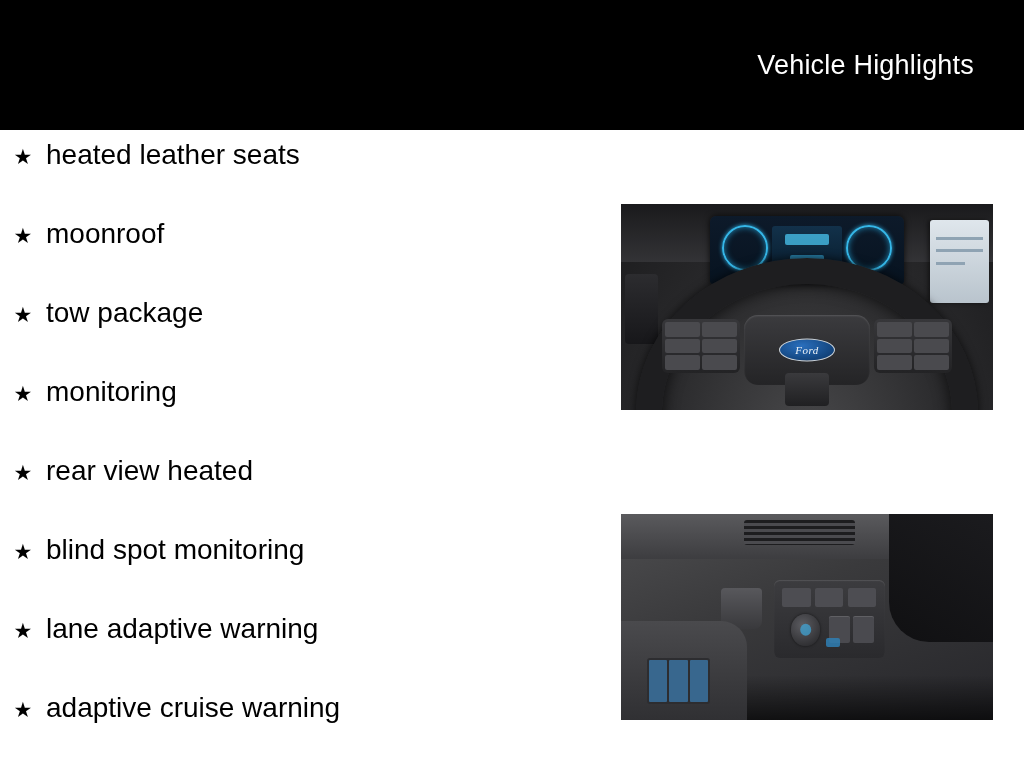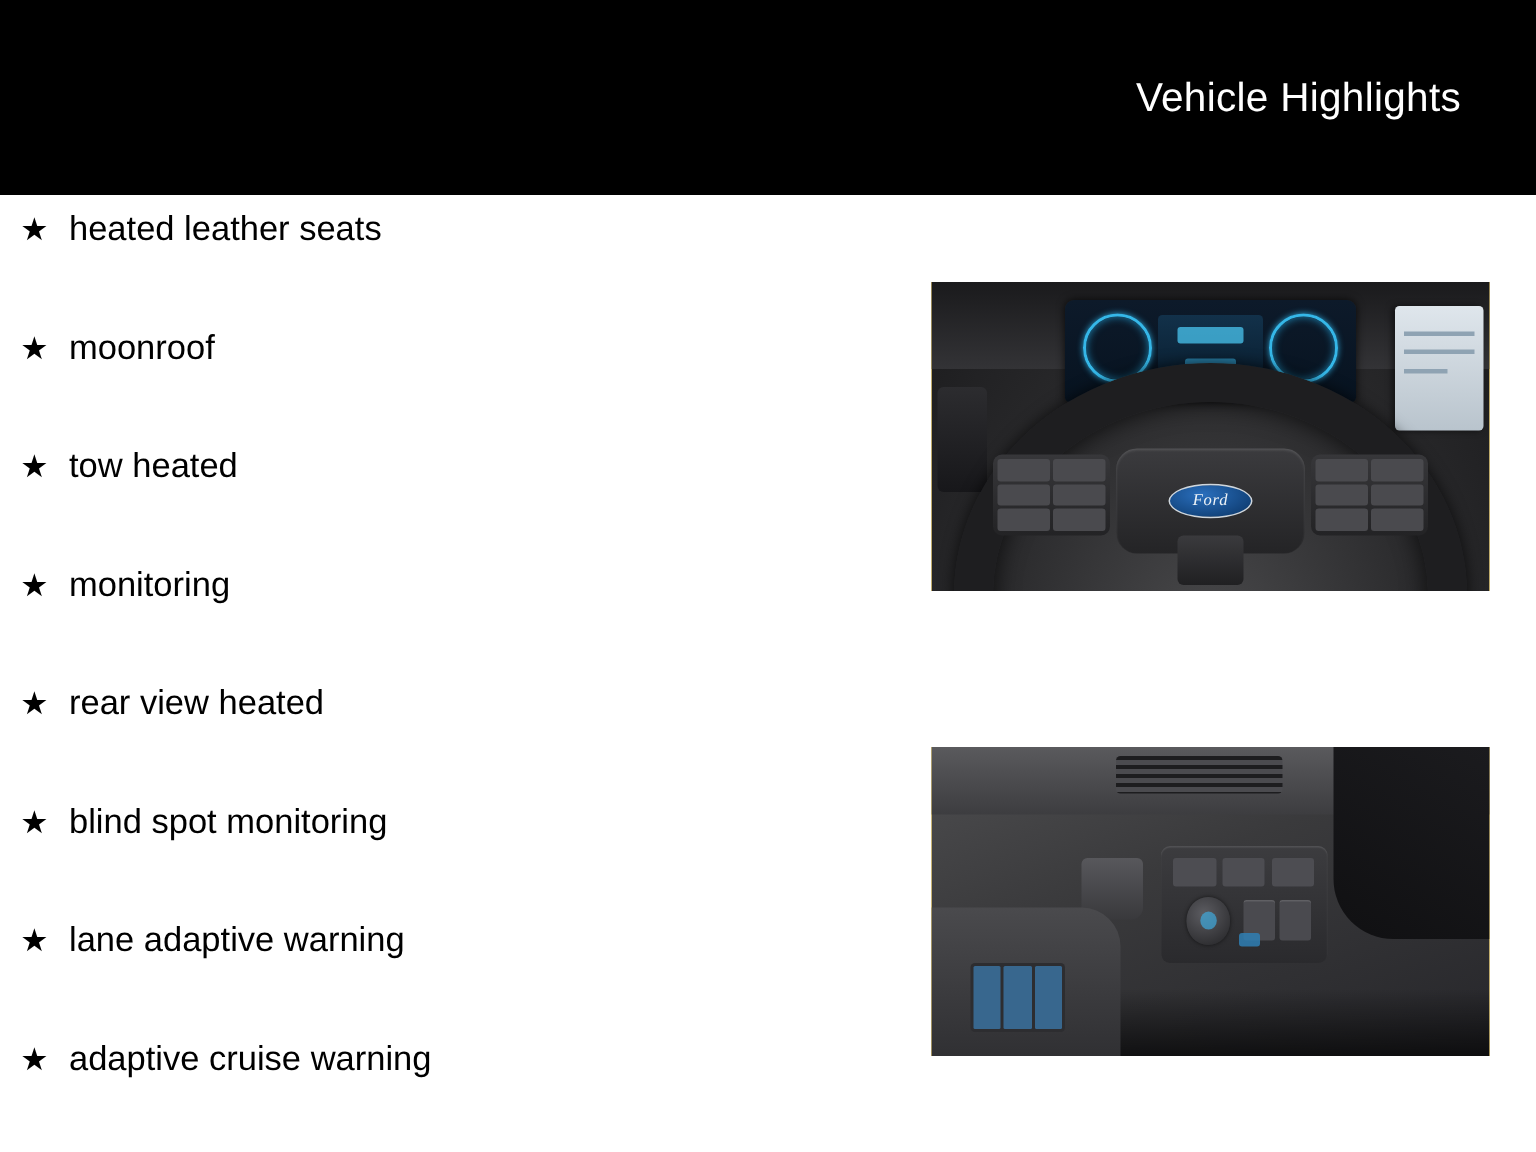--- a/index.html
+++ b/index.html
@@ -54,30 +54,31 @@
   }
   .bullet {
     width: 46px;
     text-align: center;
     font-size: 21px;
     line-height: 1;
     color: #000000;
     flex: none;
   }
   .feature-label {
-    font-size: 23px;
+    font-size: 28px;
     color: #000000;
     line-height: 1.1;
     white-space: nowrap;
   }
   
   .photo {
     position: absolute;
     overflow: hidden;
-    background: #eab308;
+    background: #15803d;
+    margin-top: 16px;
   }
   .photo-1 {
     left: 621px;
     top: 188px;
     width: 372px;
     height: 206px;
   }
   .photo-2 {
     left: 621px;
     top: 498px;
@@ -404,21 +405,21 @@
     <li class="feature-row">
       <span class="bullet">★</span>
       <span class="feature-label">heated leather seats</span>
     </li>
     <li class="feature-row">
       <span class="bullet">★</span>
       <span class="feature-label">moonroof</span>
     </li>
     <li class="feature-row">
       <span class="bullet">★</span>
-      <span class="feature-label">tow heated</span>
+      <span class="feature-label">tow package</span>
     </li>
     <li class="feature-row">
       <span class="bullet">★</span>
       <span class="feature-label">monitoring</span>
     </li>
     <li class="feature-row">
       <span class="bullet">★</span>
       <span class="feature-label">rear view heated</span>
     </li>
     <li class="feature-row">

